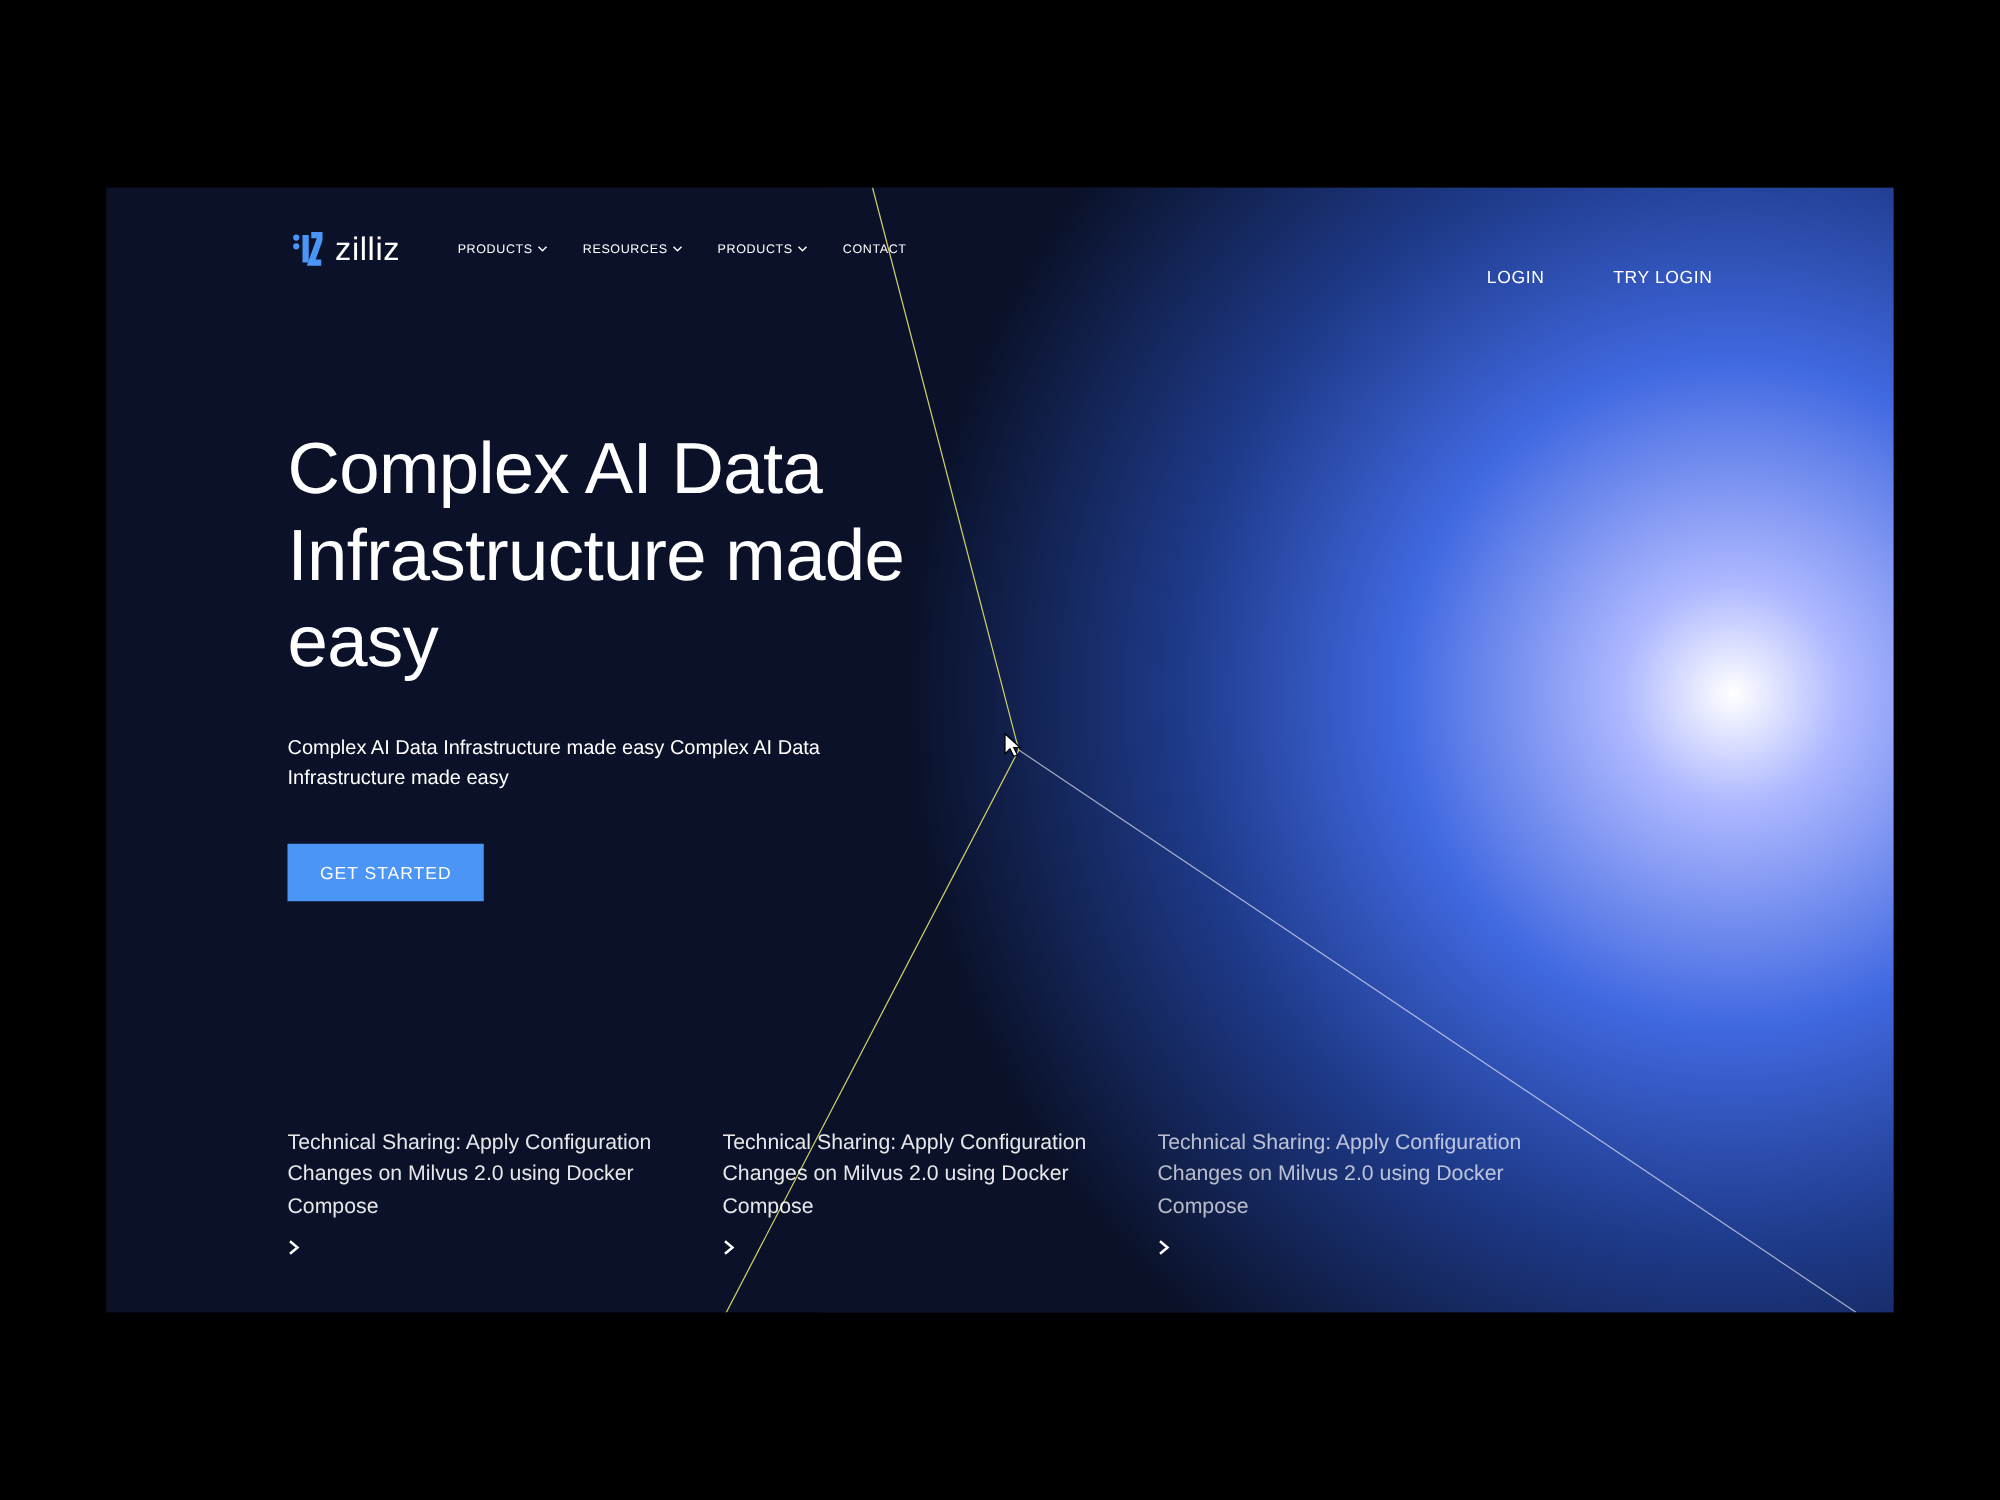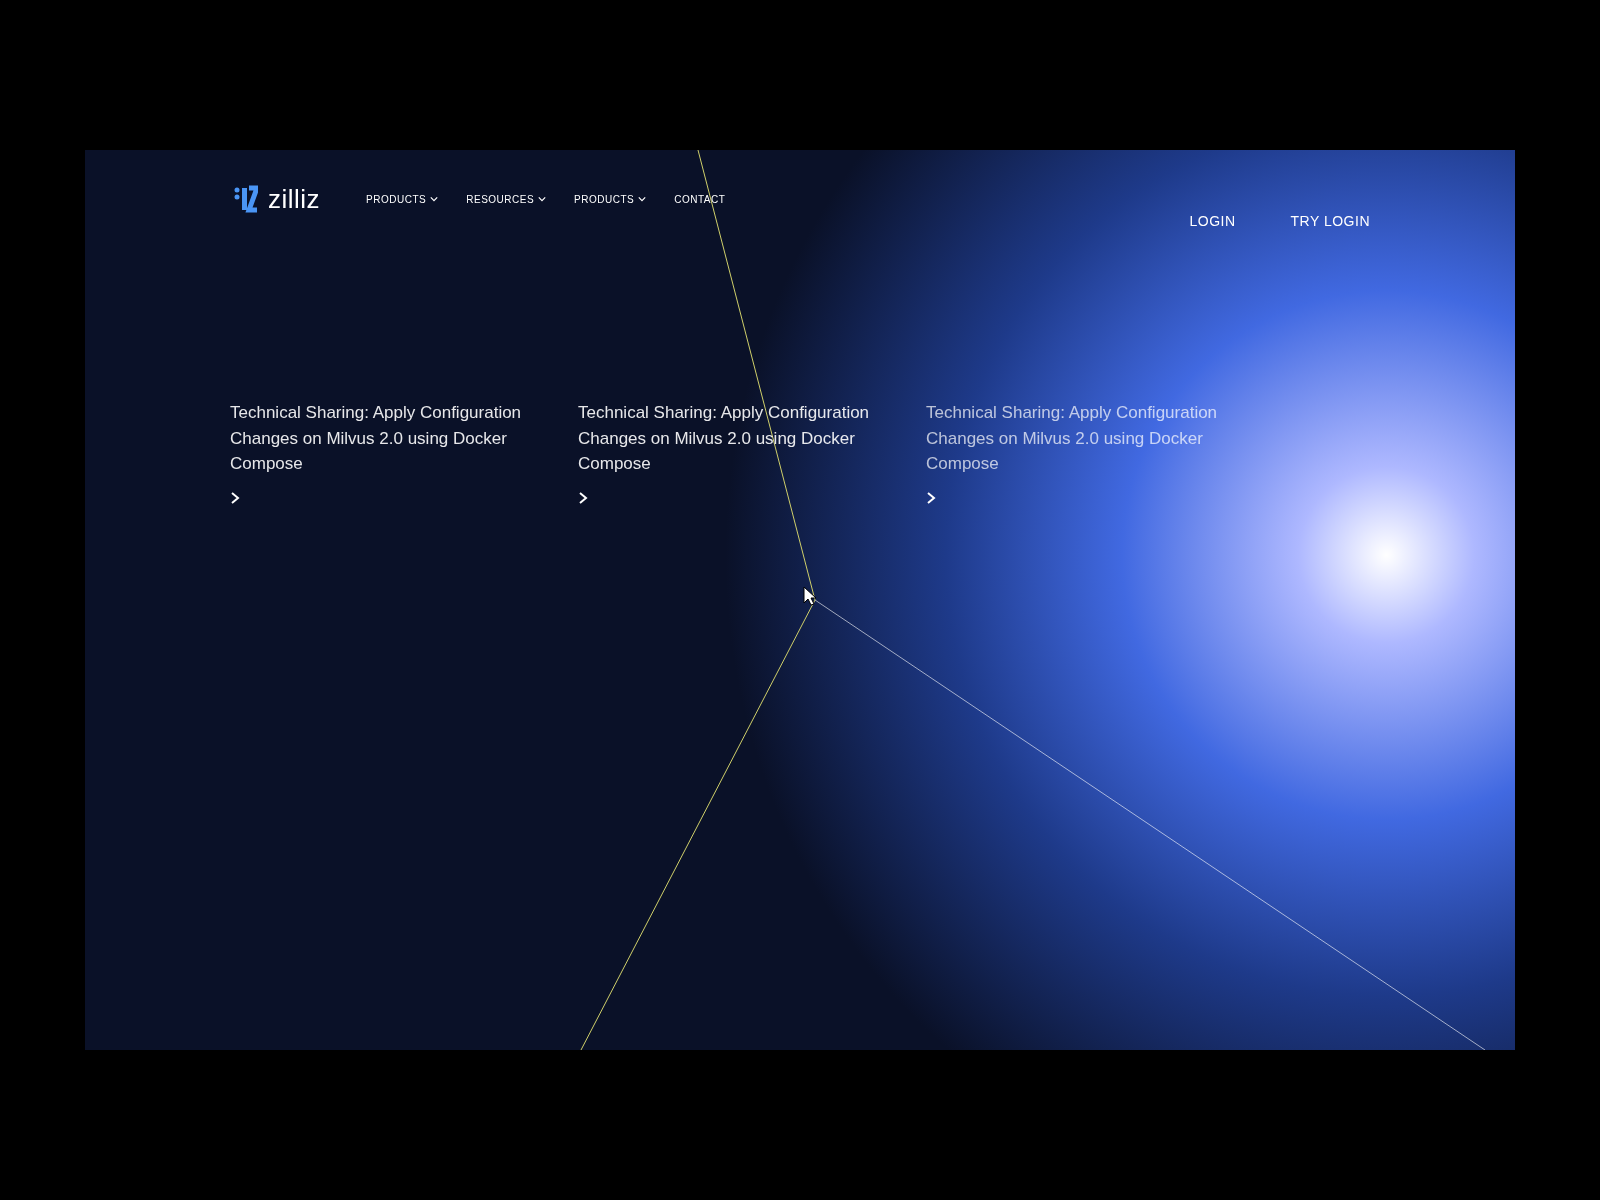--- a/index.html
+++ b/index.html
@@ -246,20 +246,25 @@
           </div>
         </nav>
       </div>
 
       <div class="header-right">
         <a class="header-link">LOGIN</a>
         <a class="header-link">TRY LOGIN</a>
       </div>
     </header>
 
+    <section class="hero">
+      <h1 class="hero-title">Complex AI Data Infrastructure made easy</h1>
+      <p class="hero-subtitle">Complex AI Data Infrastructure made easy Complex AI Data Infrastructure made easy</p>
+      <button class="cta-button">GET STARTED</button>
+    </section>
 
     <section class="cards">
       <div class="card">
         <p class="card-title">Technical Sharing: Apply Configuration Changes on Milvus 2.0 using Docker Compose</p>
         <svg class="card-arrow" viewBox="0 0 10 14">
           <path d="M 2 2 L 8 7 L 2 12" stroke="#fff" stroke-width="2" fill="none"></path>
         </svg>
       </div>
       <div class="card">
         <p class="card-title">Technical Sharing: Apply Configuration Changes on Milvus 2.0 using Docker Compose</p>

